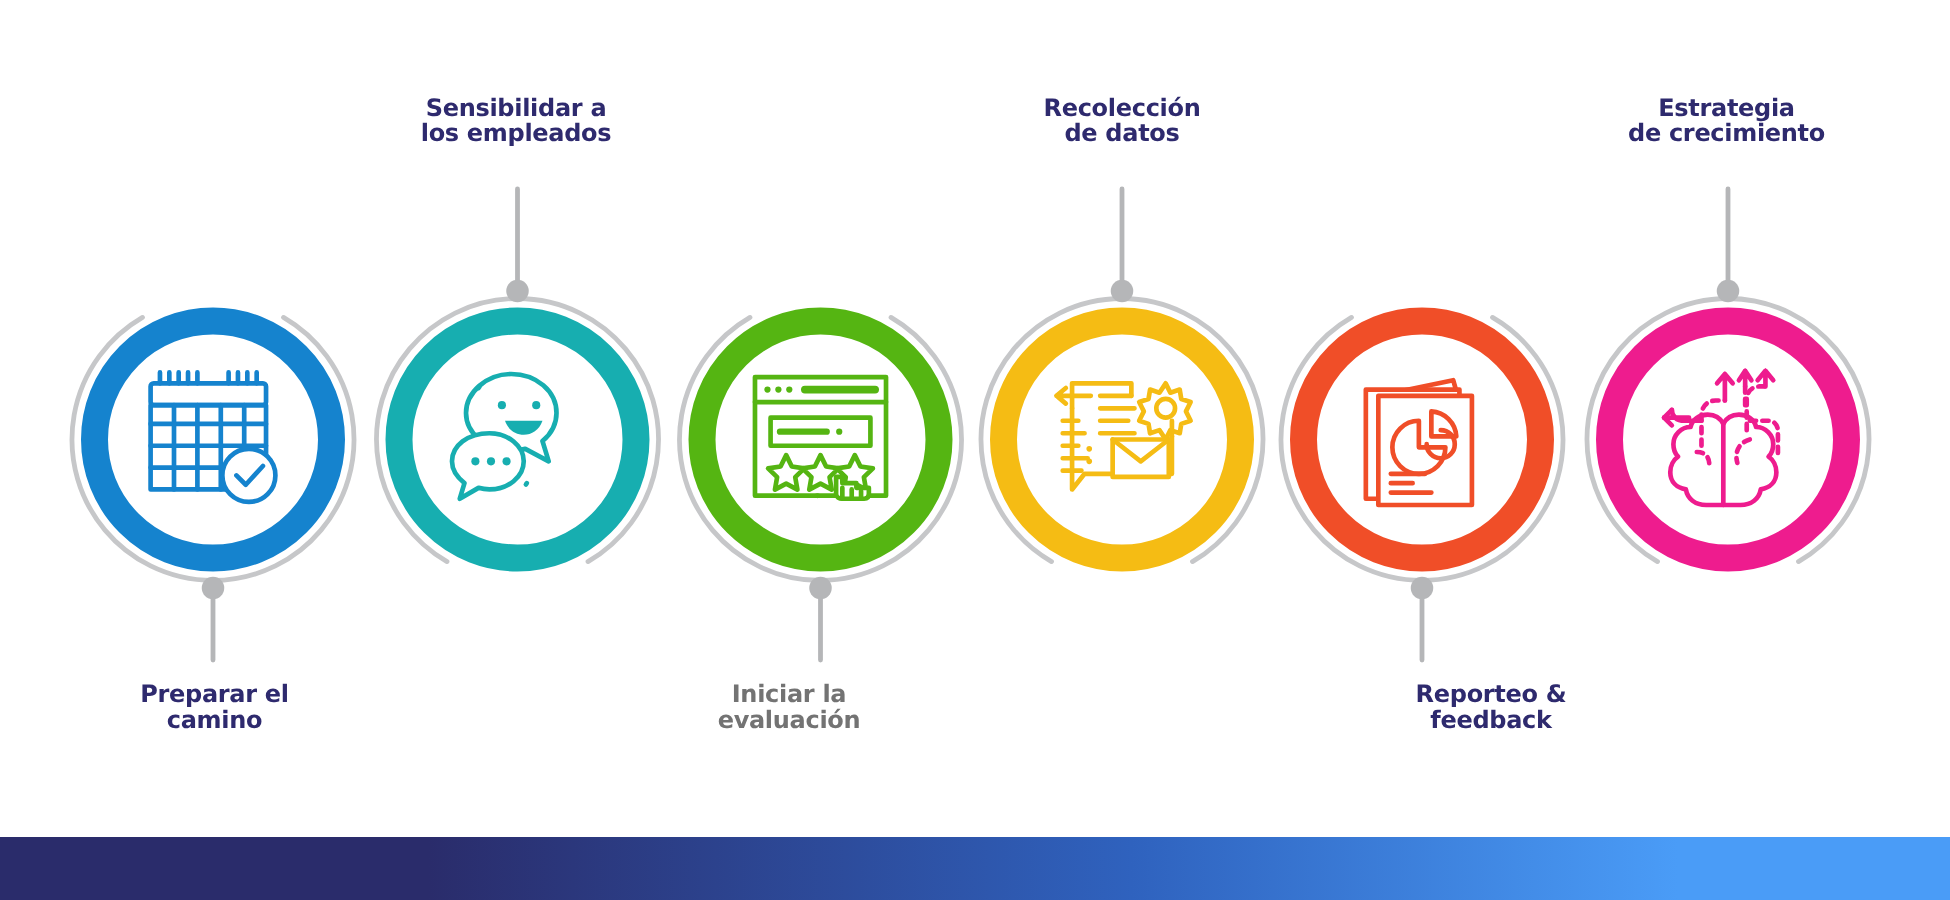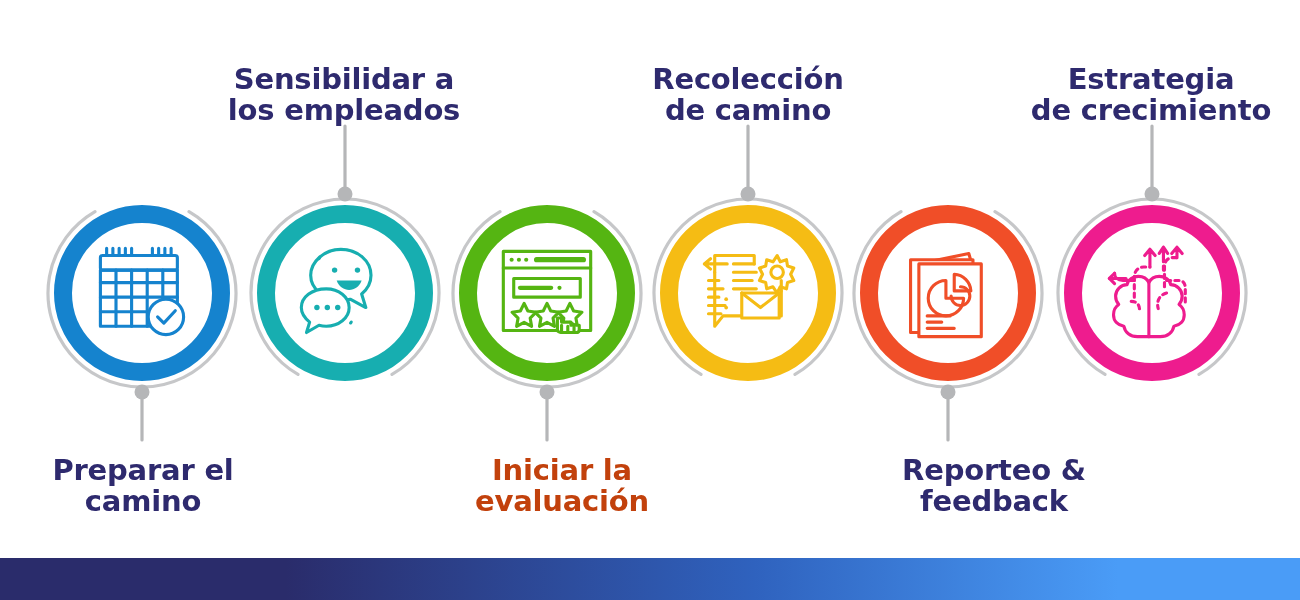--- a/index.html
+++ b/index.html
@@ -40,21 +40,21 @@
     width: 104px;
     height: 104px;
     display: block;
   }
 
   
   .step-label {
     position: absolute;
     color: #2E2A6E;
     font-weight: 700;
-    font-size: 29px;
+    font-size: 16px;
     line-height: 1.06;
     letter-spacing: -0.2px;
     text-align: center;
     white-space: pre-line;
     width: 320px;
   }
   .step-label.above { }
   .step-label.below { }
 
   
@@ -201,24 +201,24 @@
           </g>
         </svg>
       </div>
     </div>
 
   <div id="labels-layer">
       <div class="step-label below" style="left: -17px; top: 455px; color: rgb(46, 42, 110);">Preparar el
 camino</div>
       <div class="step-label above" style="left: 184px; top: 64px; color: rgb(46, 42, 110);">Sensibilidar a
 los empleados</div>
-      <div class="step-label below" style="left: 402px; top: 455px; color: #c2410c;">Iniciar la
+      <div class="step-label below" style="left: 366px; top: 455px; color: #737373;">Iniciar la
 evaluación</div>
       <div class="step-label above" style="left: 588px; top: 64px; color: rgb(46, 42, 110);">Recolección
-de camino</div>
+de datos</div>
       <div class="step-label below" style="left: 834px; top: 455px; color: rgb(46, 42, 110);">Reporteo &amp;
 feedback</div>
       <div class="step-label above" style="left: 991px; top: 64px; color: rgb(46, 42, 110);">Estrategia
 de crecimiento</div>
     </div>
 
   <div id="bottom-bar" style="background: linear-gradient(90deg, rgb(42, 44, 107) 0%, rgb(42, 44, 107) 22%, rgb(47, 98, 190) 58%, rgb(74, 156, 247) 86%, rgb(74, 156, 247) 100%);"></div>
 </div>
 
 </body></html>

